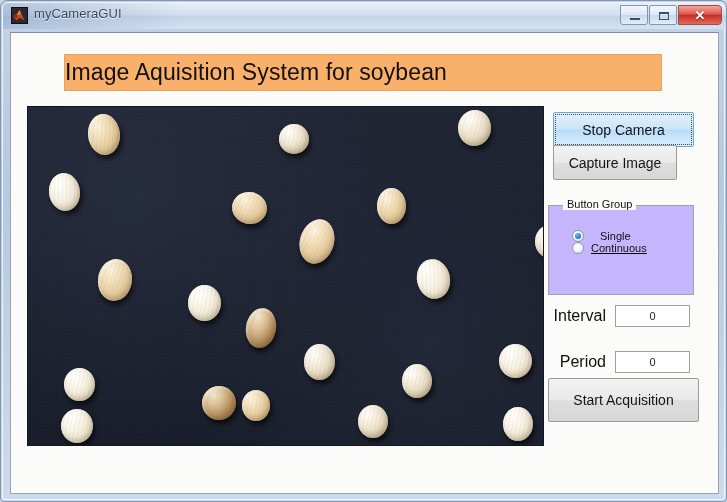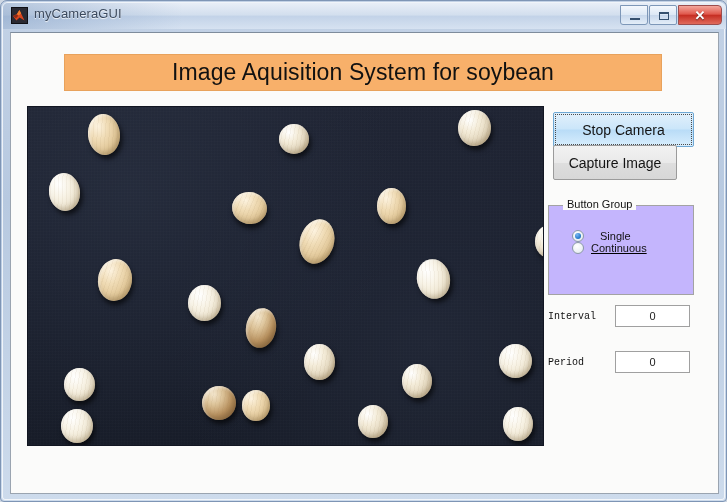--- a/index.html
+++ b/index.html
@@ -123,21 +123,21 @@
   #header-banner {
     position: absolute;
     left: 53px; top: 21px;
     width: 598px;
     height: 37px;
     box-sizing: border-box;
     background: #f8b06a;
     border: 1px solid #e8a25c;
     display: flex;
     align-items: center;
-    justify-content: center;
+    justify-content: flex-start;
   }
   #header-title {
     font-size: 23px;
     color: #111111;
     white-space: nowrap;
     letter-spacing: .1px;
   }
 
   
   #camera-preview {
@@ -276,26 +276,26 @@
     left: 537px;
     width: 151px;
     height: 22px;
     display: flex;
     align-items: center;
   }
   #row-interval { top: 272px; }
   #row-period   { top: 318px; }
   .field-label {
     width: 67px;
+    text-align: right;
     padding-right: 9px;
     box-sizing: border-box;
-    font-size: 10px;
+    font-size: 16px;
     color: #111;
     white-space: nowrap;
-    font-family: Liberation Mono, monospace;
   }
   .field-input {
     width: 75px;
     height: 22px;
     box-sizing: border-box;
     border: 1px solid #a0a0a0;
     background: #ffffff;
     font-size: 11px;
     color: #222;
     text-align: center;
@@ -391,15 +391,16 @@
     <div class="field-row" id="row-interval">
       <div class="field-label">Interval</div>
       <div class="field-input">0</div>
     </div>
 
     <div class="field-row" id="row-period">
       <div class="field-label">Period</div>
       <div class="field-input">0</div>
     </div>
 
+    <div class="ctl-button" id="btn-start-acquisition">Start Acquisition</div>
 
   </div>
 </div>
 
 </body></html>

